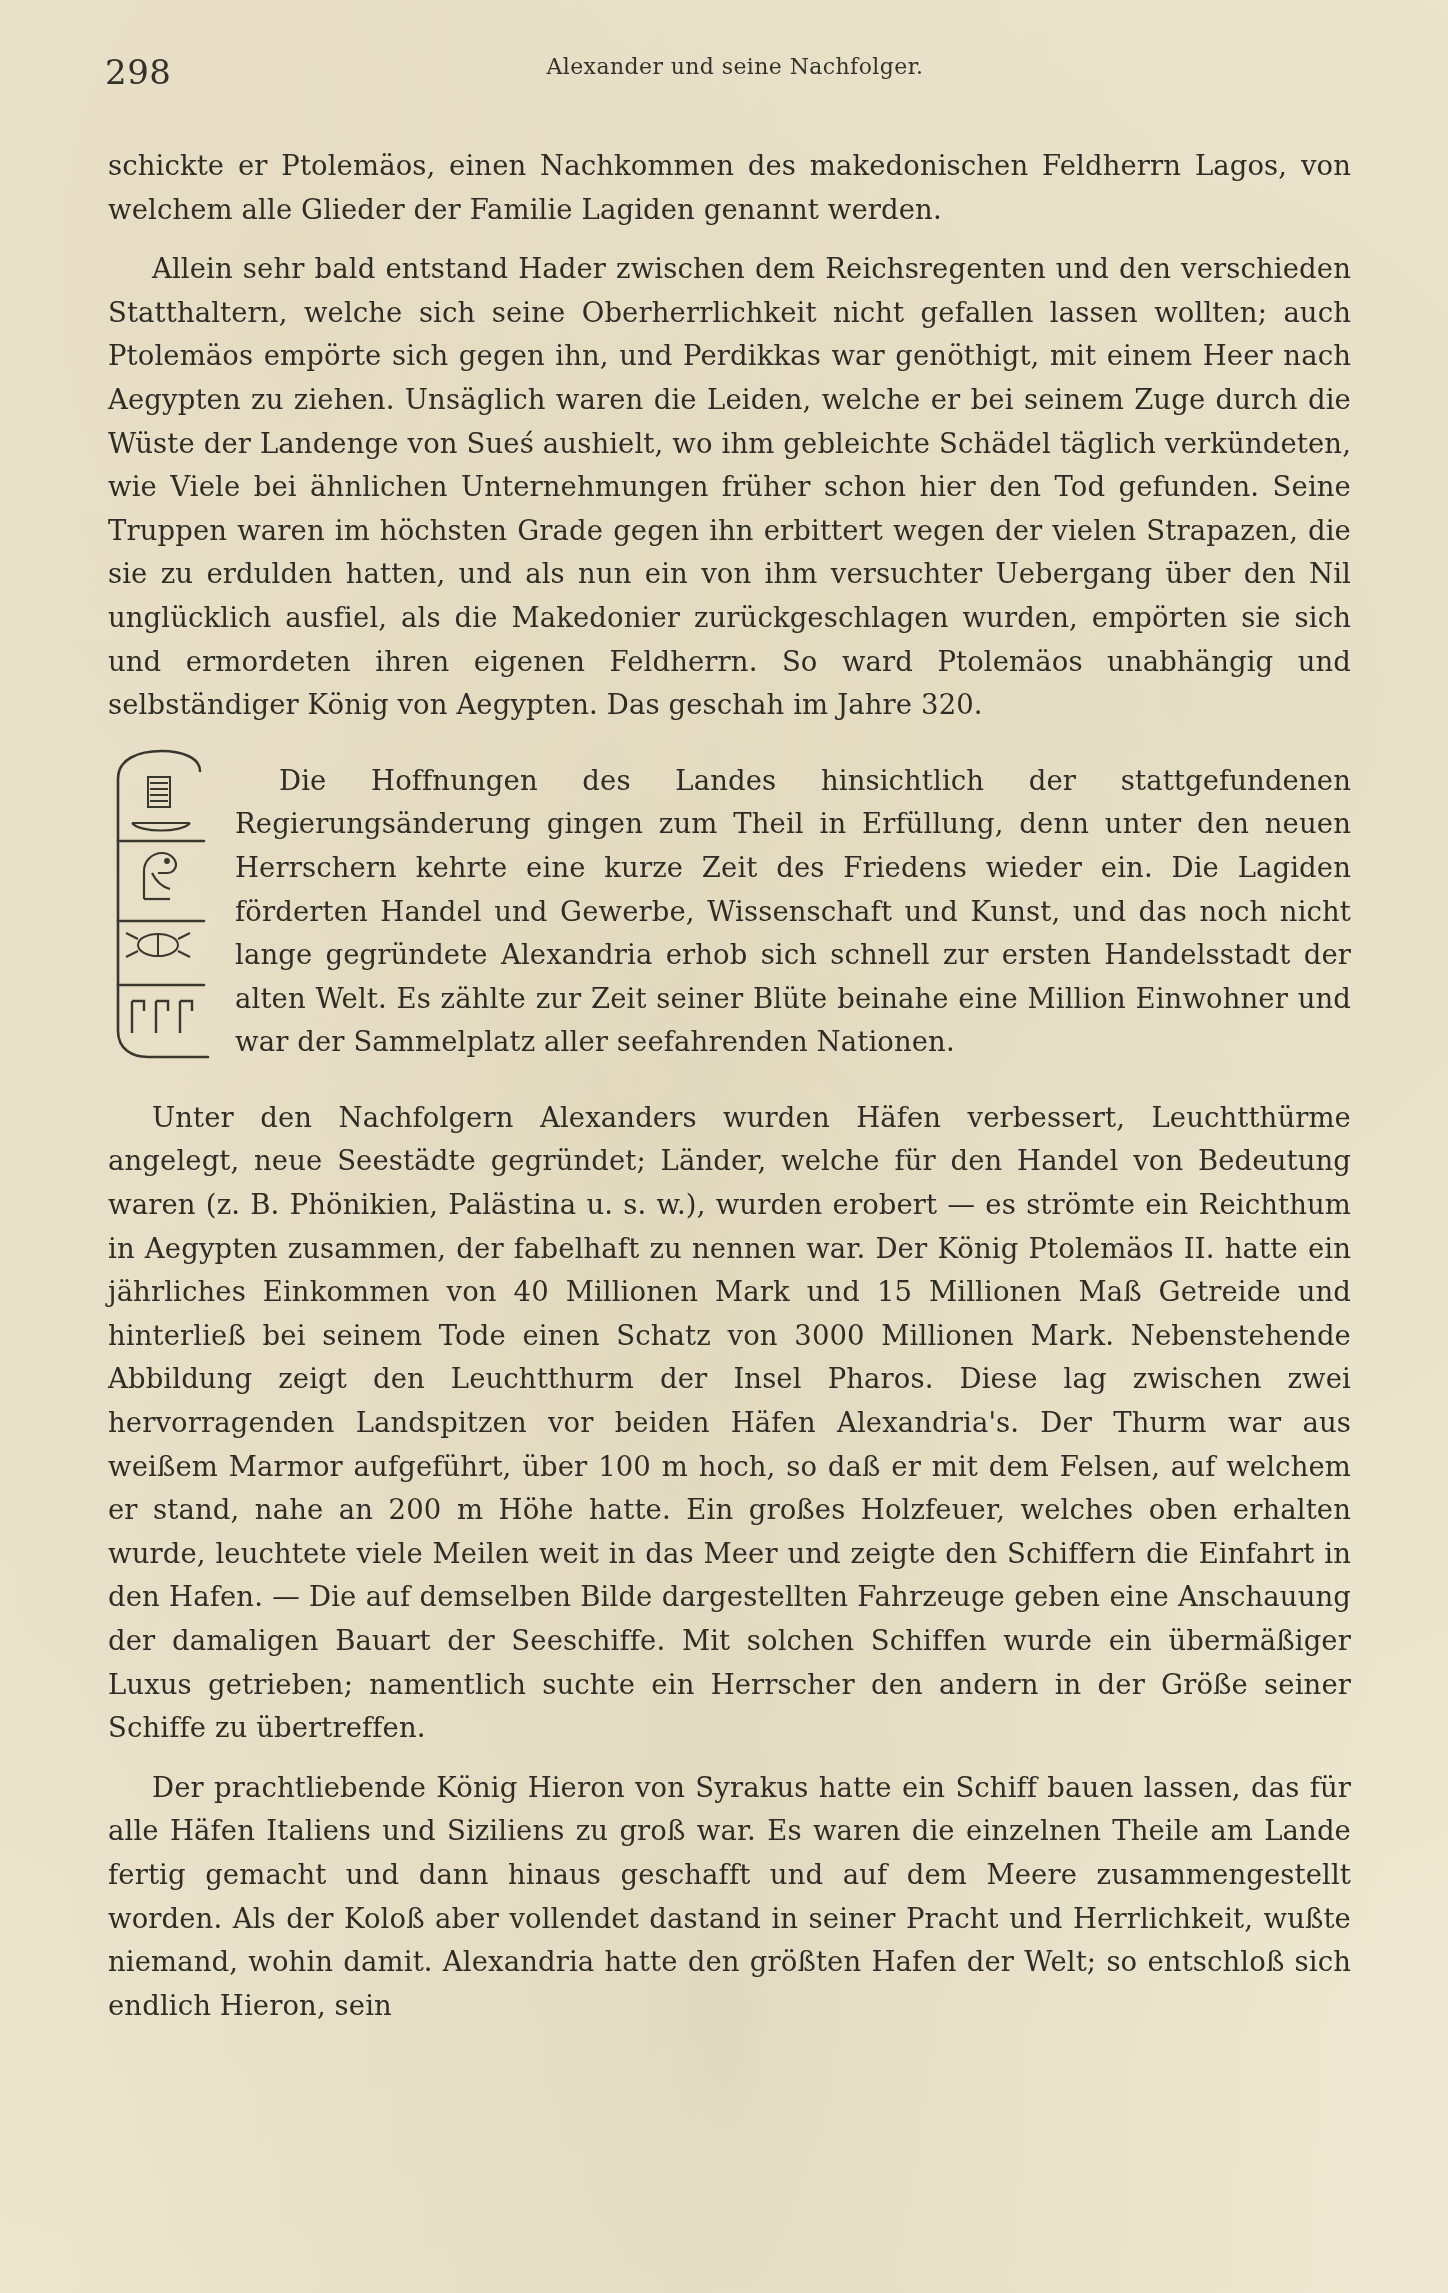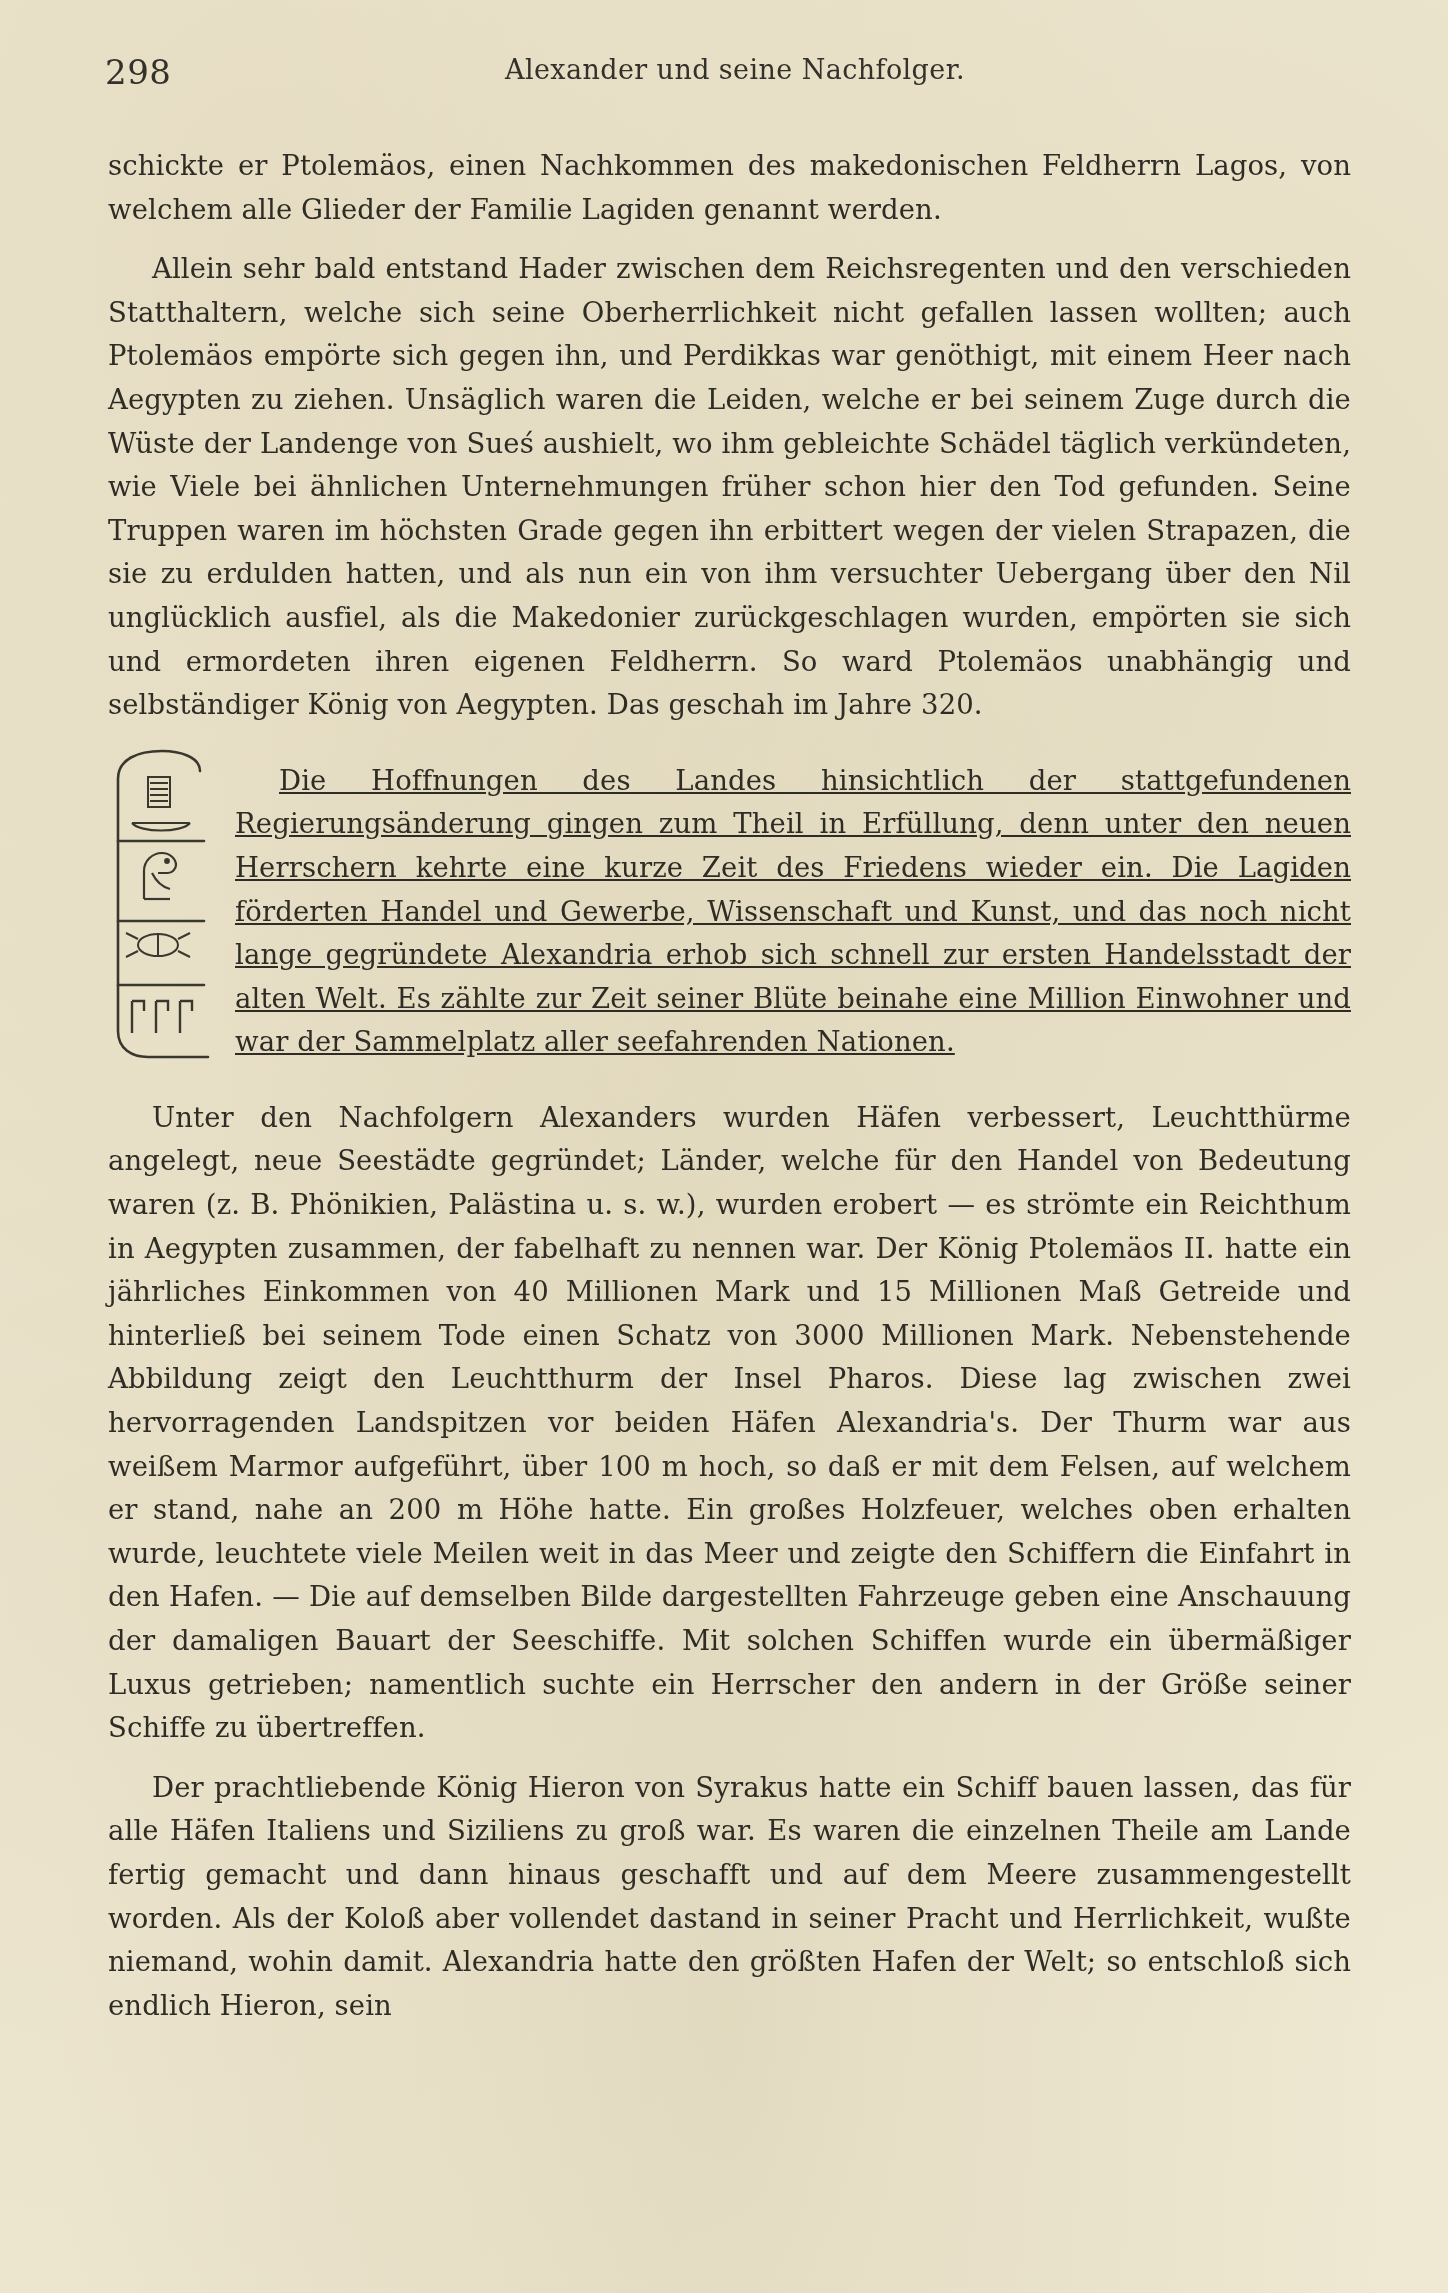--- a/index.html
+++ b/index.html
@@ -46,21 +46,21 @@
     font-size: 34px;
     letter-spacing: 0.5px;
     color: #33312a;
   }
   .running-title {
     position: absolute;
     left: 0;
     top: 2px;
     width: 1290px;
     text-align: center;
-    font-size: 27px;
+    font-size: 22px;
     font-family: "DejaVu Serif", serif;
     color: #33312a;
     letter-spacing: 0.4px;
     transform: scaleY(1.02);
   }
   .body-text {
     position: absolute;
     left: 92px;
     top: 128px;
     width: 1275px;
@@ -83,21 +83,20 @@
     width: 125px;
     height: 320px;
     margin: 6px 18px 4px 0;
     shape-outside: margin-box;
   }
   .cartouche svg {
     display: block;
   }
   .wrapper-block {
     overflow: hidden;
-    text-decoration: underline;
   }
 </style>
 </head>
 <body>
 
 <div class="paper-grain"></div>
 
 <div class="page">
 
   <div class="header">

